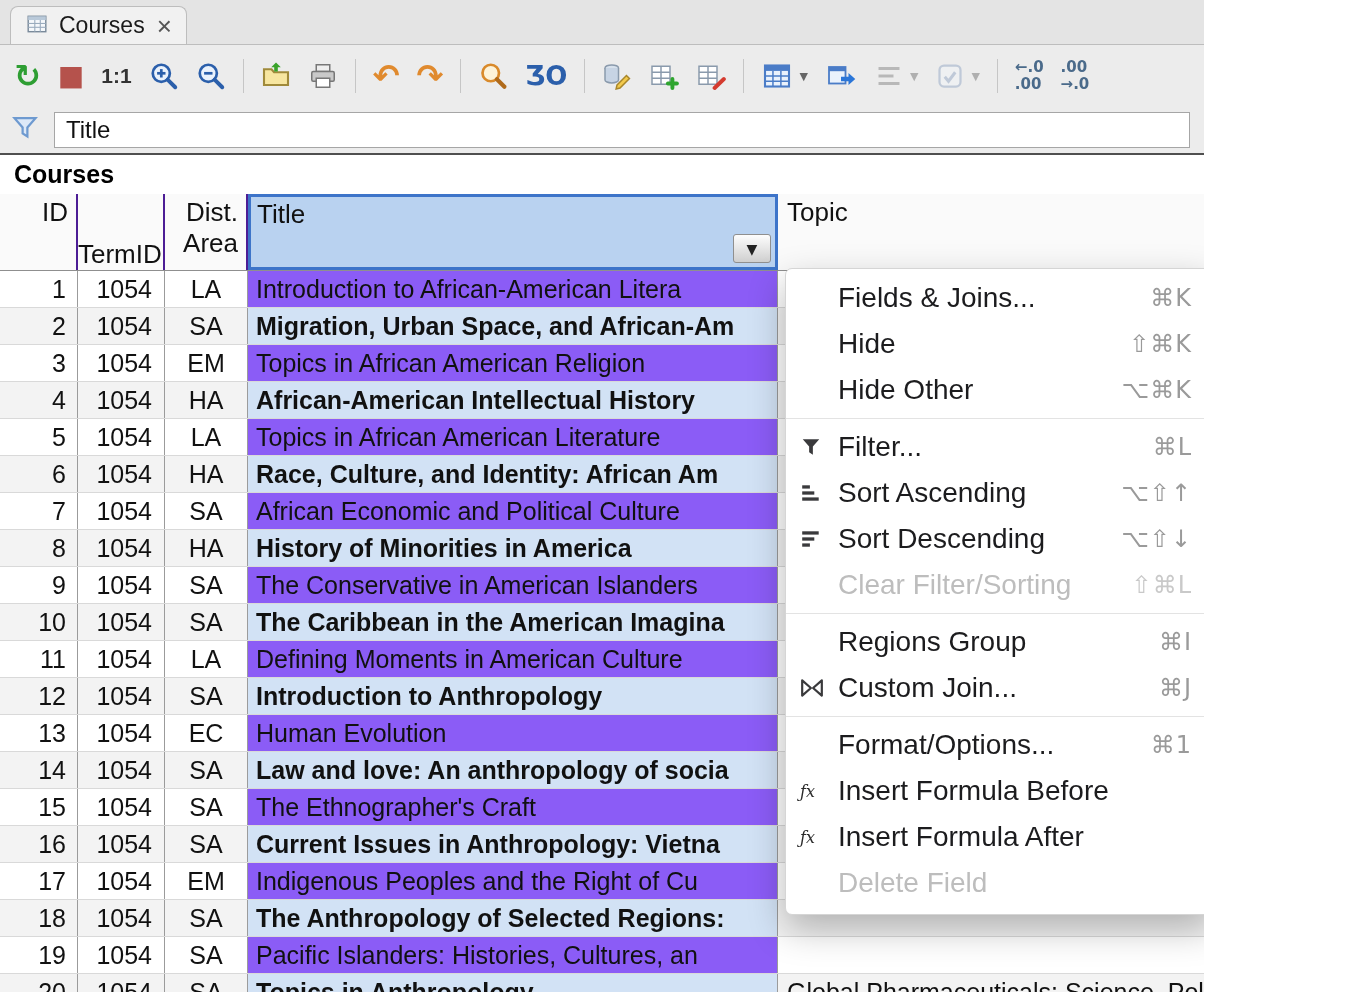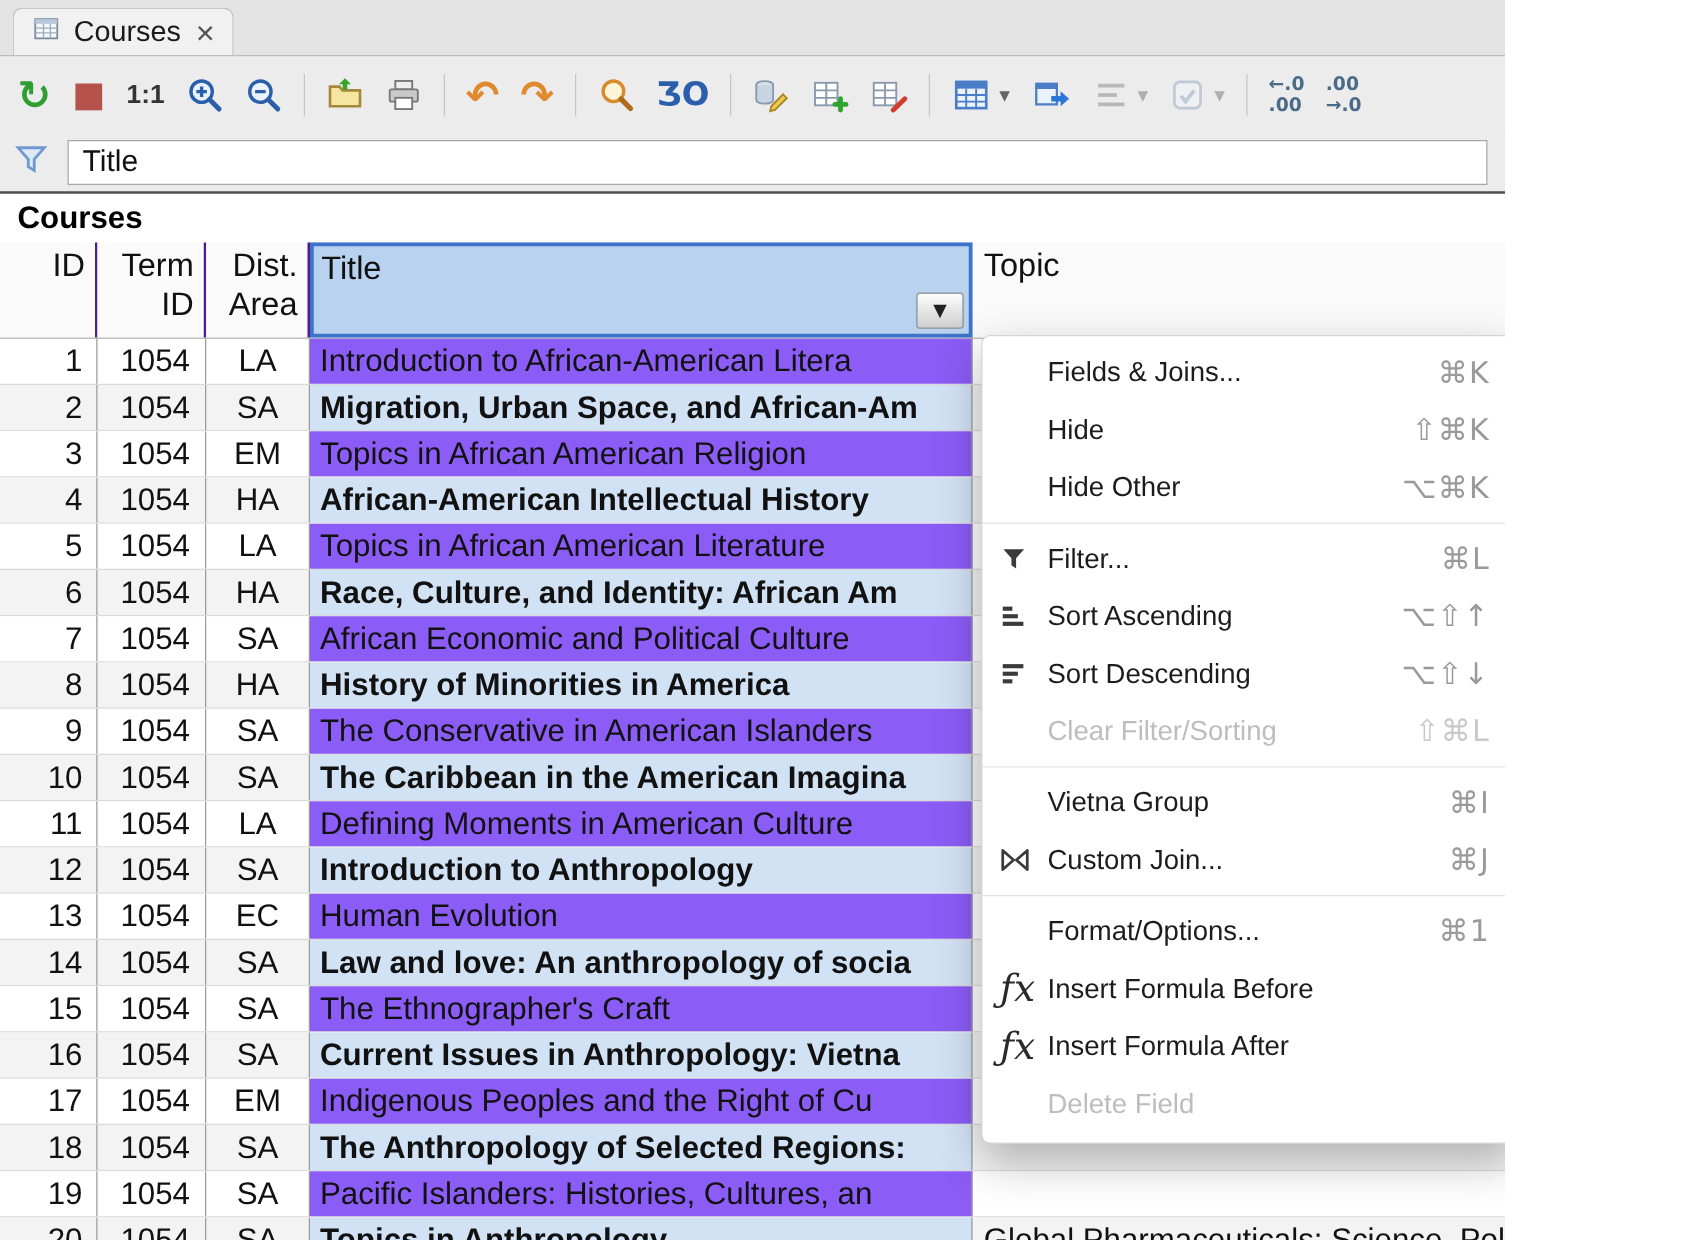--- a/index.html
+++ b/index.html
@@ -30,21 +30,21 @@
             padding:0 10px;border-bottom:2px solid #4F4F4F;}
   .fb-input{flex:1;height:34px;background:#fff;border:1px solid #A6A6A6;font-size:24px;color:#111;
             display:flex;align-items:center;padding-left:11px;margin-right:4px;}
 
   
   .sheet-title{font-size:25px;font-weight:bold;color:#000;padding:5px 0 5px 14px;}
   .thead{display:flex;height:76px;border-bottom:1px solid #8F8F8F;}
   .hc{box-sizing:border-box;border-right:2px solid #4c1d95;background:#FAFAFA;font-size:26px;
       padding-top:3px;overflow:hidden;}
   .h-id{width:78px;text-align:right;padding-right:8px;}
-  .h-term{width:87px;display:flex;flex-direction:column;align-items:flex-end;padding-right:8px;}
+  .h-term{width:87px;display:flex;align-items:flex-end;padding-right:8px;}
   .h-dist{width:83px;display:flex;flex-direction:column;align-items:flex-end;padding-right:8px;}
   .h-title{width:530px;position:relative;background:#B9D2F0;border:3px solid #3D74C9;padding:2px 0 0 6px;}
   .h-topic{flex:1;border-right:none;padding-left:9px;}
   .dd-btn{position:absolute;right:4px;bottom:4px;width:38px;height:29px;
           background:linear-gradient(#FDFDFD,#CFCFCF);border:1px solid #8F8F8F;border-radius:3px;
           display:flex;align-items:center;justify-content:center;font-size:14px;color:#222;padding:0;
           font-family:"DejaVu Sans",sans-serif;}
 
   .trow{display:flex;height:37px;box-sizing:border-box;border-bottom:1px solid #D9D9D9;background:#fff;}
   .trow.even{background:#F3F3F3;}
@@ -56,26 +56,26 @@
   .c-title{width:530px;padding-left:8px;background:#8b5cf6;}
   .trow.even .c-title{background:#D2E2F5;font-weight:bold;}
   .c-topic{flex:1;border-right:none;padding-left:9px;}
 
   
   .menu{position:absolute;left:785px;top:268px;width:428px;box-sizing:border-box;background:#FFF;
         border:1px solid #D5D5D5;border-radius:7px;box-shadow:0 14px 36px rgba(0,0,0,.28);
         padding:6px 0 8px;z-index:10;}
   .mitem{height:46px;display:flex;align-items:center;padding:0 20px 0 14px;}
   .micon{width:38px;flex:none;display:flex;align-items:center;}
-  .mlabel{flex:1;font-size:22px;color:#1C1C1E;}
+  .mlabel{flex:1;font-size:28px;color:#1C1C1E;}
   .mshortcut{font-size:24px;color:#9A9A9A;font-family:"DejaVu Sans",sans-serif;letter-spacing:1px;}
   .mitem.disabled .mlabel{color:#BDBDBD;}
   .mitem.disabled .mshortcut{color:#C9C9C9;}
   .msep{height:1px;background:#E3E3E3;margin:5px 0;}
-  .fx{font-style:italic;font-size:30px;color:#2A2A2A;font-family:"DejaVu Serif",serif;}
+  .fx{font-style:italic;font-size:16px;color:#2A2A2A;font-family:"DejaVu Serif",serif;}
 </style>
 </head>
 <body>
 
 <div class="app">
 
   <div class="tabbar">
     <div class="tab">
       <span class="tab-icon"><svg width="24" height="22" viewBox="0 0 20 20">
             <rect x="2" y="3" width="16" height="14" fill="#F5F8FB" stroke="#7A8A9A" stroke-width="1.3"></rect>
@@ -496,21 +496,21 @@
         <span class="mshortcut">⌥⇧↓</span>
       </div>
       <div class="mitem disabled">
         <span class="micon"></span>
         <span class="mlabel">Clear Filter/Sorting</span>
         <span class="mshortcut">⇧⌘L</span>
       </div>
       <div class="msep"></div>
       <div class="mitem">
         <span class="micon"></span>
-        <span class="mlabel">Vietna Group</span>
+        <span class="mlabel">Regions Group</span>
         <span class="mshortcut">⌘I</span>
       </div>
       <div class="mitem">
         <span class="micon">
           <svg width="24" height="22" viewBox="0 0 22 20">
             <path d="M2 3l8 7-8 7V3Zm18 0l-8 7 8 7V3Z" fill="none" stroke="#3A3A3C" stroke-width="2" stroke-linejoin="round"></path>
           </svg>
         </span>
         <span class="mlabel">Custom Join...</span>
         <span class="mshortcut">⌘J</span>

